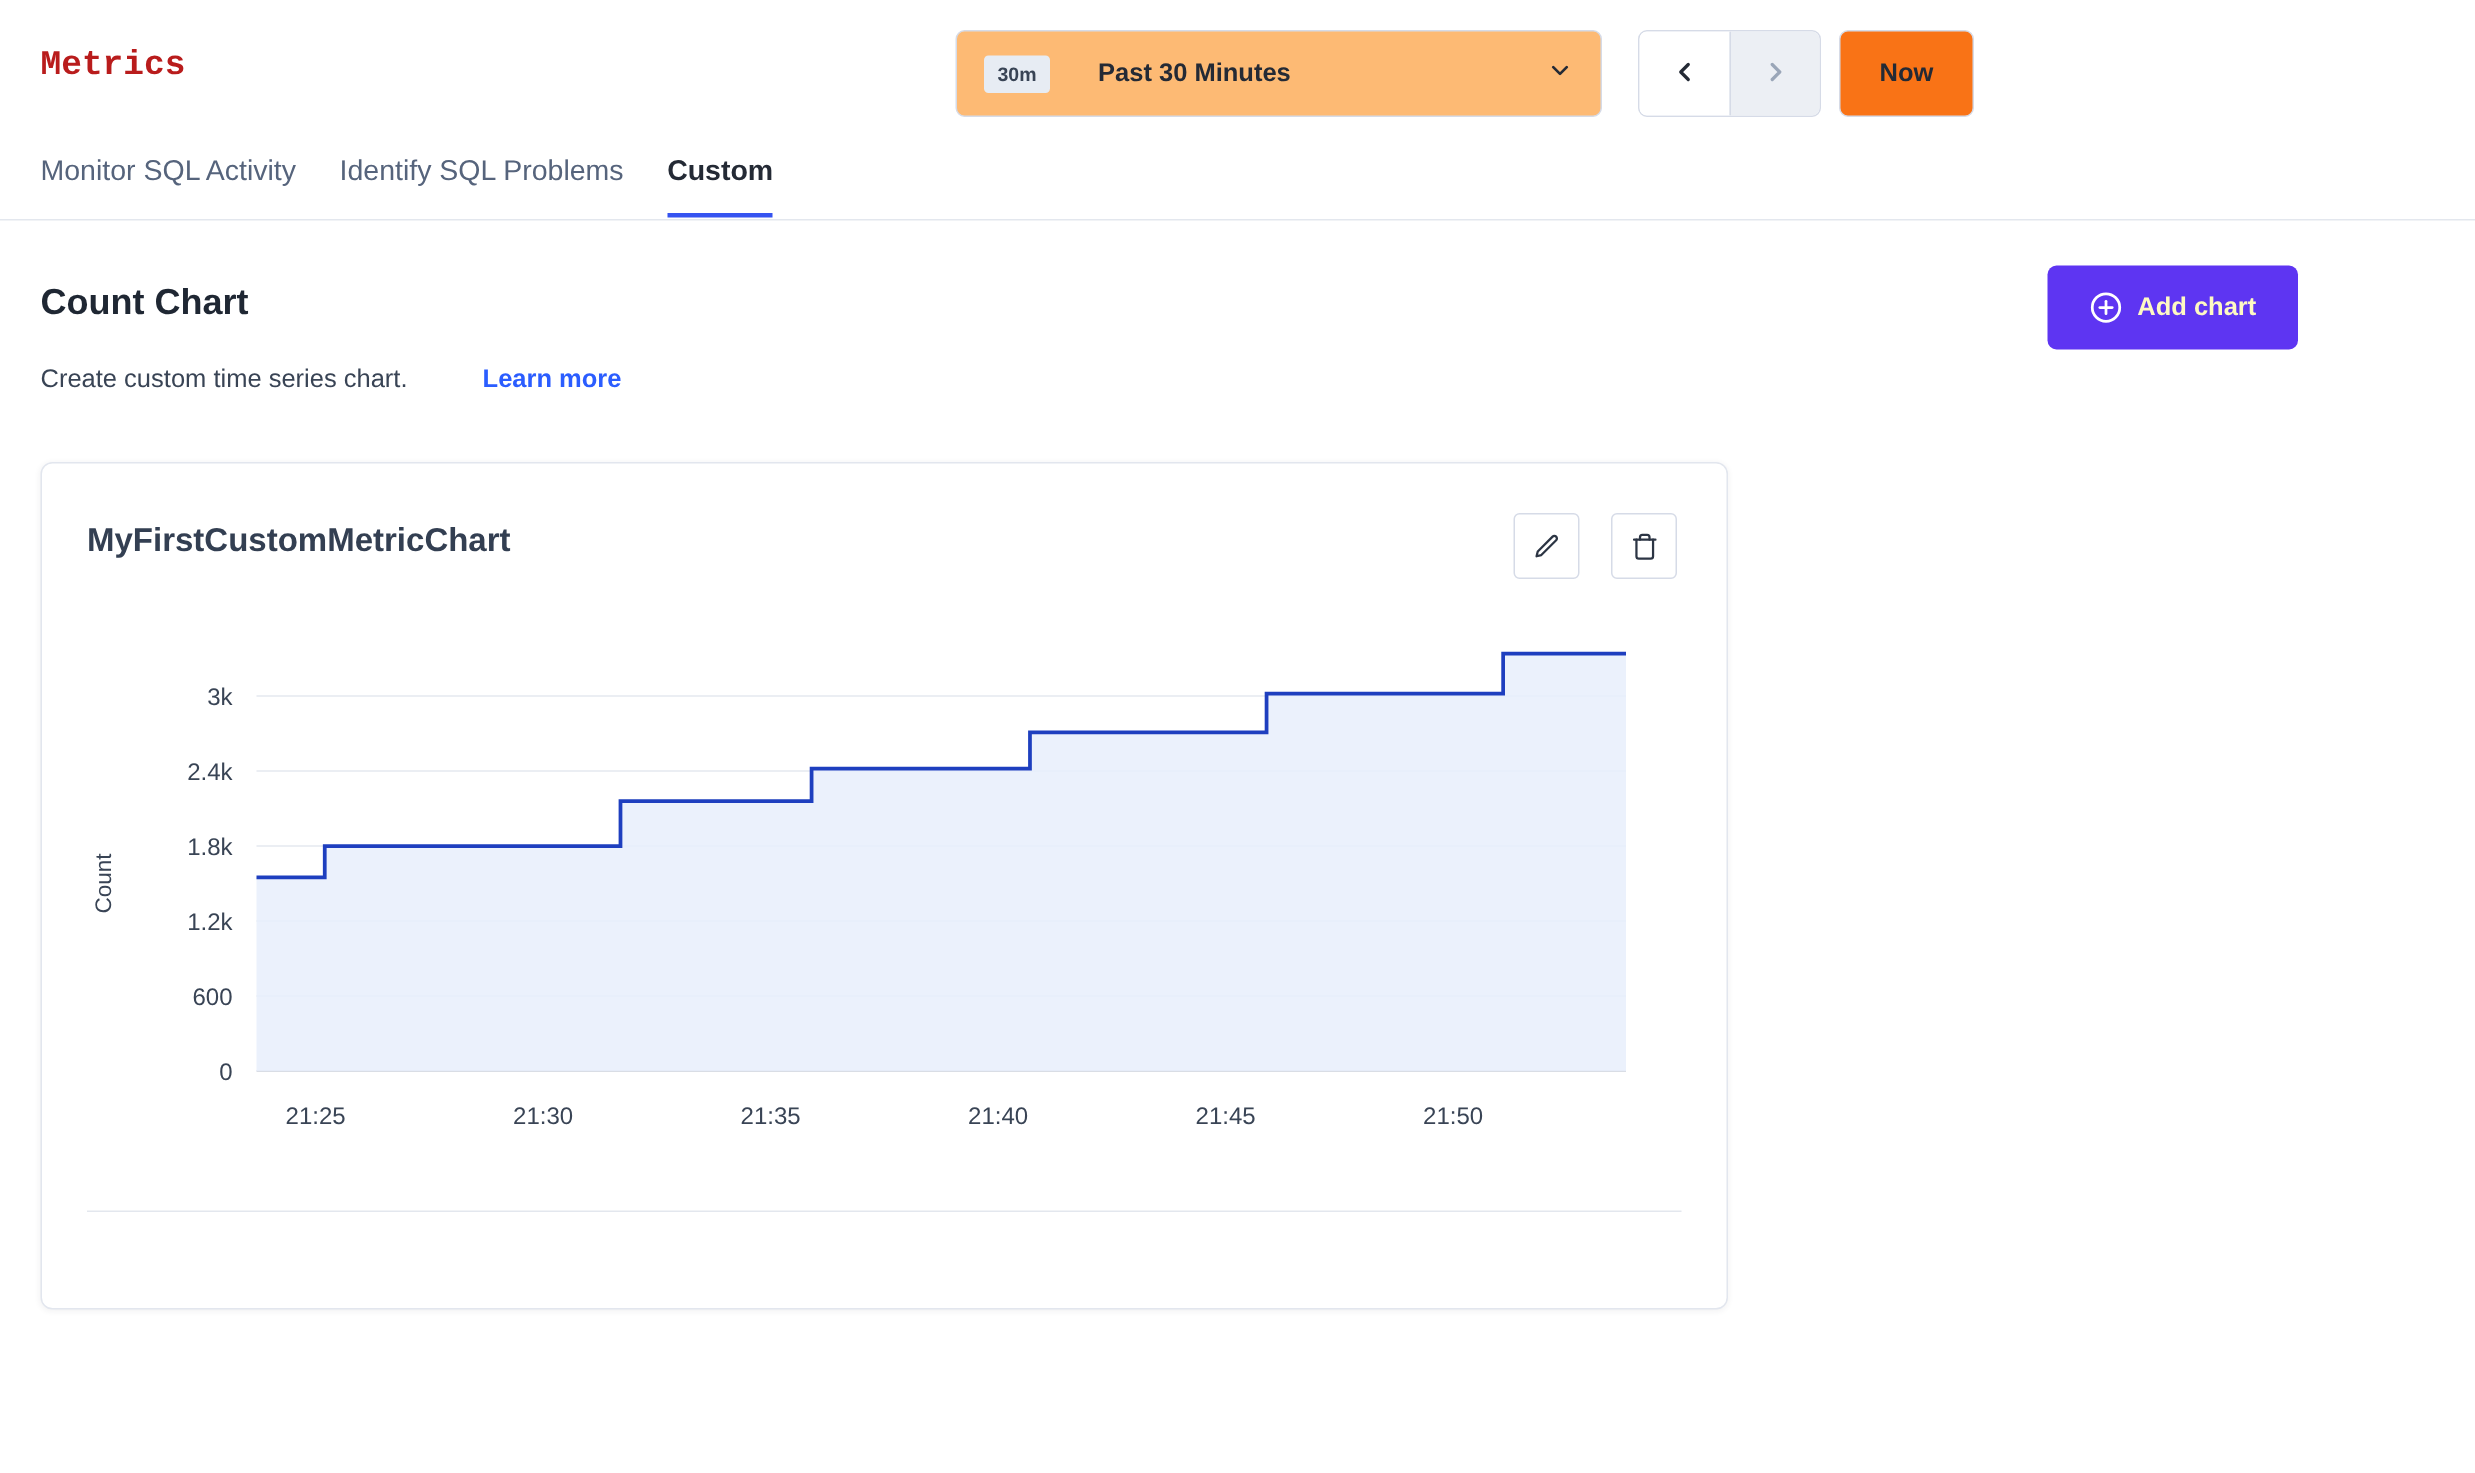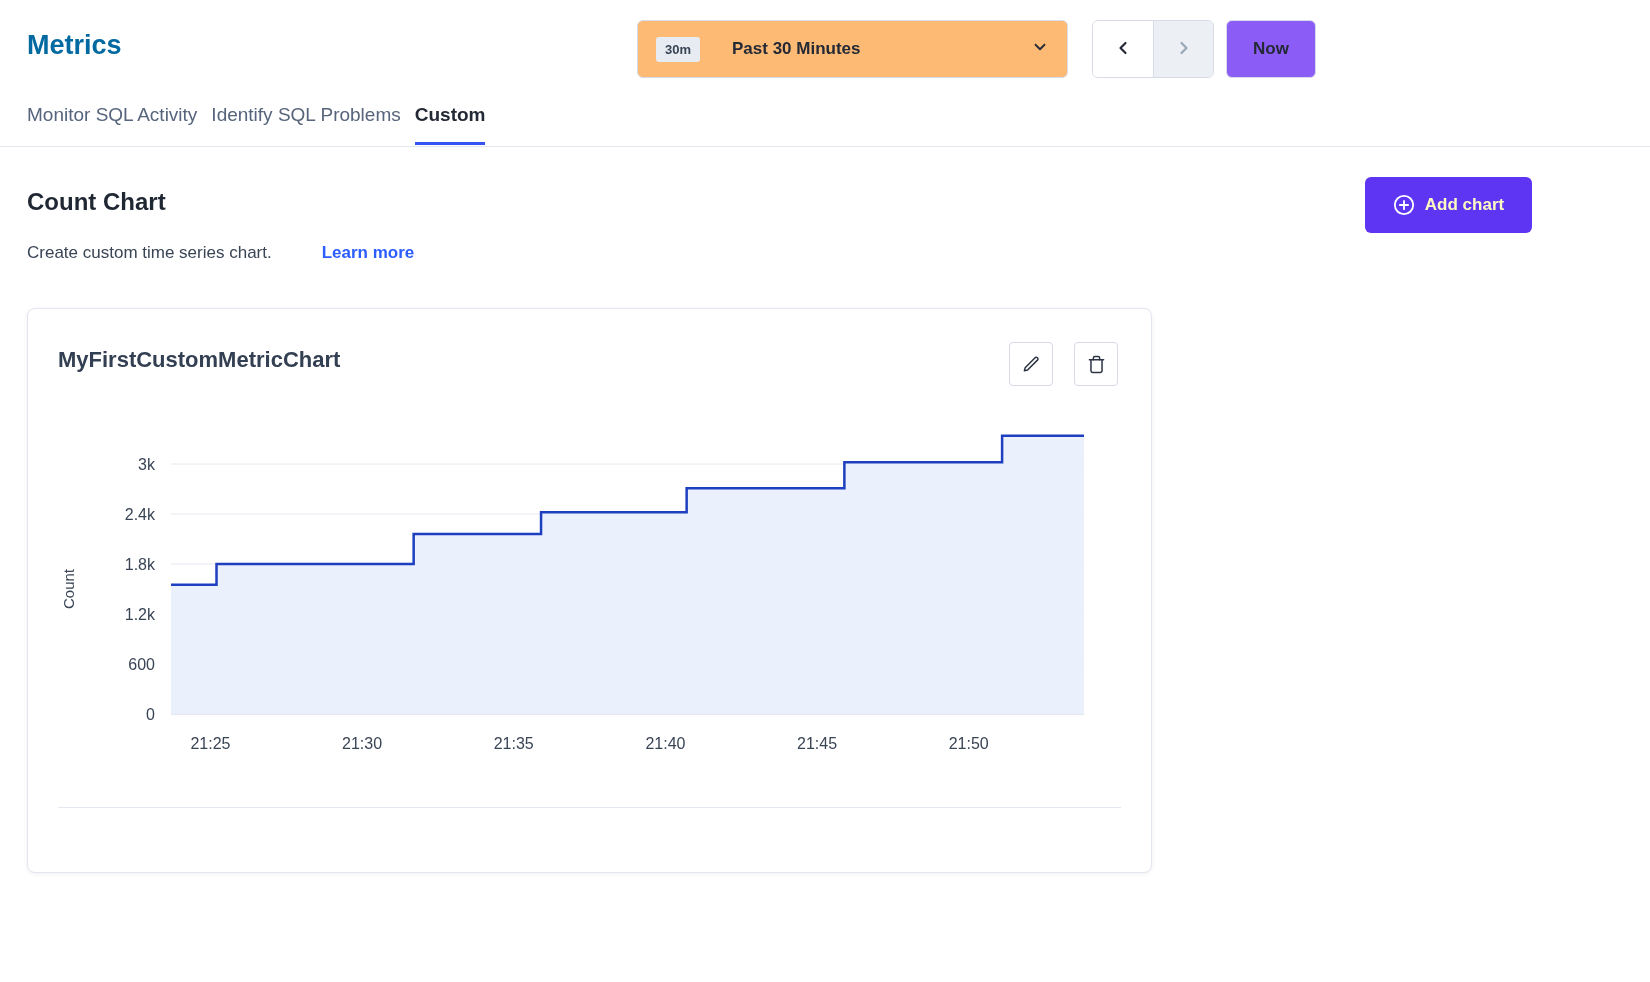--- a/index.html
+++ b/index.html
@@ -14,40 +14,40 @@
     --badge-bg:#e7ecf3;
     --disabled-bg:#eceff4;
     --icon-gray:#9aa6b8;
   }
   *{margin:0;padding:0;box-sizing:border-box;}
   html,body{width:1650px;height:982px;background:#ffffff;
     font-family:"Liberation Sans","DejaVu Sans",sans-serif;color:var(--text-dark);}
   .abs{position:absolute;}
 
   
-  .page-title{left:27px;top:30px;font-size:27px;font-weight:700;color:#0369a1;}
+  .page-title{left:27px;top:30px;font-size:23px;font-weight:700;color:#b91c1c;font-family:Liberation Mono, monospace;}
 
   .time-select{left:637px;top:20px;width:431px;height:58px;border:1px solid var(--border);
     border-radius:6px;background:#fdba74;display:flex;align-items:center;padding:0 18px;cursor:pointer;}
   .time-badge{background:var(--badge-bg);border-radius:3px;padding:5px 9px;font-size:13px;
     font-weight:700;color:var(--text-body);}
   .time-label{margin-left:32px;font-size:17px;font-weight:600;color:var(--text-dark);}
   .time-select .chev{margin-left:auto;}
 
   .nav-group{left:1092px;top:20px;width:122px;height:58px;border:1px solid var(--border);
     border-radius:6px;overflow:hidden;display:flex;background:#fff;}
   .nav-half{width:50%;height:100%;display:flex;align-items:center;justify-content:center;cursor:pointer;border:none;background:#fff;}
   .nav-half.next{background:var(--disabled-bg);border-left:1px solid var(--border);cursor:default;}
 
   .now-btn{left:1226px;top:20px;width:90px;height:58px;border:1px solid var(--border);border-radius:6px;
-    background:#8b5cf6;font-size:17px;font-weight:600;color:var(--text-dark);cursor:pointer;
+    background:#f97316;font-size:17px;font-weight:600;color:var(--text-dark);cursor:pointer;
     display:flex;align-items:center;justify-content:center;font-family:inherit;}
 
   
-  .tabbar{left:27px;top:104px;display:flex;gap:14px;}
+  .tabbar{left:27px;top:104px;display:flex;gap:29px;}
   .tab{font-size:19px;color:var(--text-slate);padding-bottom:16px;cursor:pointer;}
   .tab.active{color:var(--text-dark);font-weight:600;border-bottom:3px solid var(--tab-underline);}
   .tab-rule{left:0;right:0;top:146px;height:1px;background:var(--border-light);}
 
   
   .section-heading{left:27px;top:188px;font-size:24px;font-weight:700;color:#1f2733;}
   .section-desc{left:27px;top:243px;font-size:17px;color:var(--text-body);}
   .section-desc a{color:var(--link-blue);font-weight:700;text-decoration:none;margin-left:2px;cursor:pointer;padding-left:48px;}
 
   .add-chart-btn{left:1365px;top:177px;width:167px;height:56px;background:var(--primary-purple);

